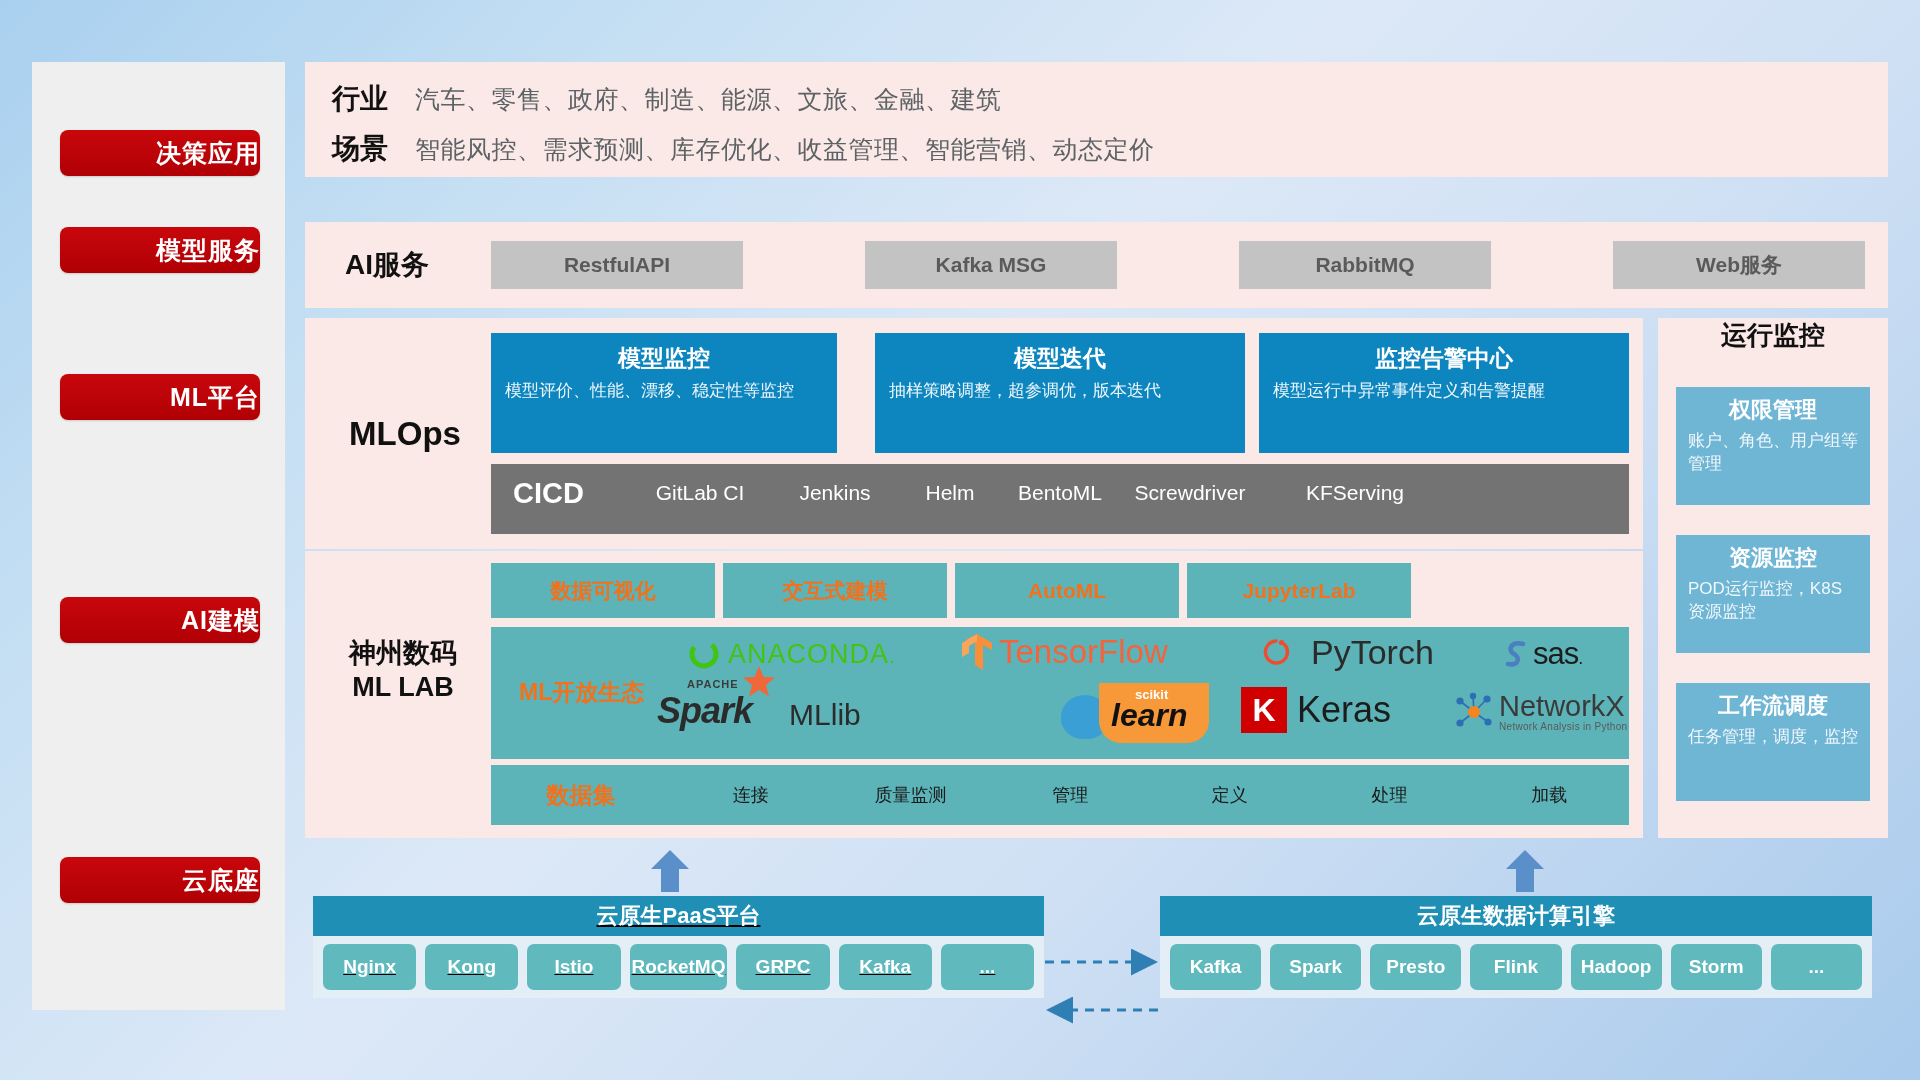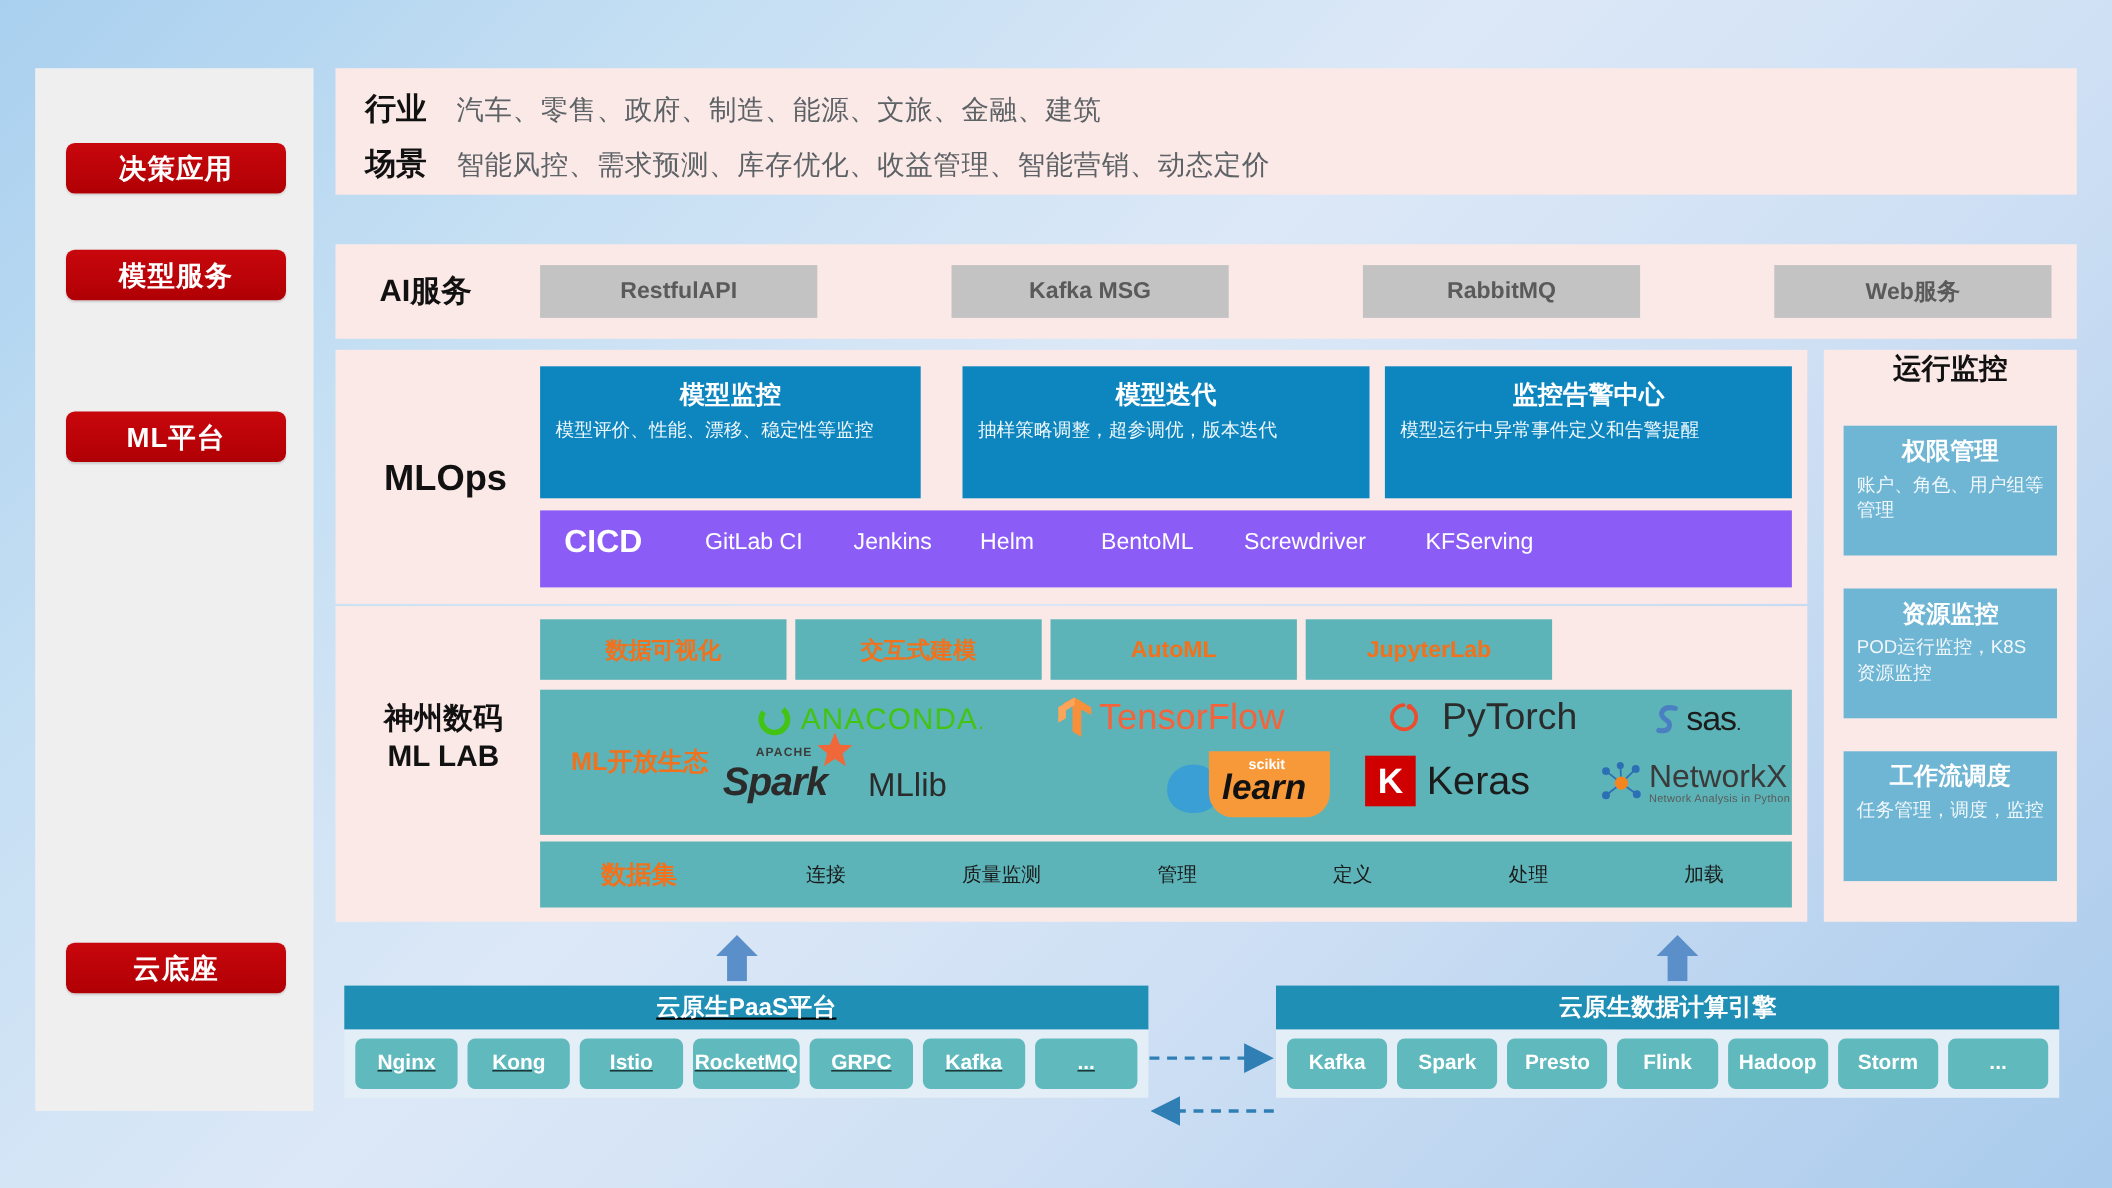--- a/index.html
+++ b/index.html
@@ -17,21 +17,21 @@
   #left-rail {
     position: absolute; left: 32px; top: 62px;
     width: 253px; height: 948px;
     background: #efeff0;
   }
   .rail-chip {
     position: absolute; left: 28px; width: 200px; height: 46px;
     background: linear-gradient(180deg,#c8070c 0%, #b00005 100%);
     border-radius: 8px;
     color: #fff; font-size: 25px; font-weight: bold;
-    display: flex; align-items: center; justify-content: center;
+    display: flex; align-items: center; justify-content: flex-end;
     letter-spacing: 1px;
     box-shadow: 0 1px 2px rgba(0,0,0,.15);
   }
 
   
   .panel {
     position: absolute;
     background: #fbe9e7;
   }
 
@@ -68,21 +68,21 @@
   .ops-card {
     position: absolute; top: 15px; height: 120px;
     background: #0d86bf; color: #fff; padding: 10px 14px 0 14px;
   }
   .ops-card .t {
     font-size: 23px; font-weight: bold; text-align: center; margin-bottom: 6px;
   }
   .ops-card .d { font-size: 17px; line-height: 1.35; color: #eef7fb; }
   #cicd-bar {
     position: absolute; left: 186px; top: 146px; width: 1138px; height: 70px;
-    background: #8b5cf6; color: #fff; overflow: hidden;
+    background: #737373; color: #fff; overflow: hidden; text-align: center;
   }
   #cicd-bar .cicd-title {
     position: absolute; left: 22px; top: 13px;
     font-size: 29px; font-weight: bold;
   }
   .cicd-item {
     position: absolute; top: 16px; font-size: 21px;
     width: 118px; line-height: 1.25;
   }
 
@@ -159,20 +159,23 @@
 
 <div id="left-rail">
   <div class="rail-chip" style="top:68px">
       <span>决策应用</span>
     </div>
   <div class="rail-chip" style="top:165px">
       <span>模型服务</span>
     </div>
   <div class="rail-chip" style="top:312px">
       <span>ML平台</span>
+    </div>
+  <div class="rail-chip" style="top:535px">
+      <span>AI建模</span>
     </div>
   <div class="rail-chip" style="top:795px">
       <span>云底座</span>
     </div>
 </div>
 
 <div class="panel" id="panel-apps">
   <div class="kv-row" style="left:0; top:18px; width:100%;">
     <div class="kv-key">行业</div>
     <div class="kv-val">汽车、零售、政府、制造、能源、文旅、金融、建筑</div>

